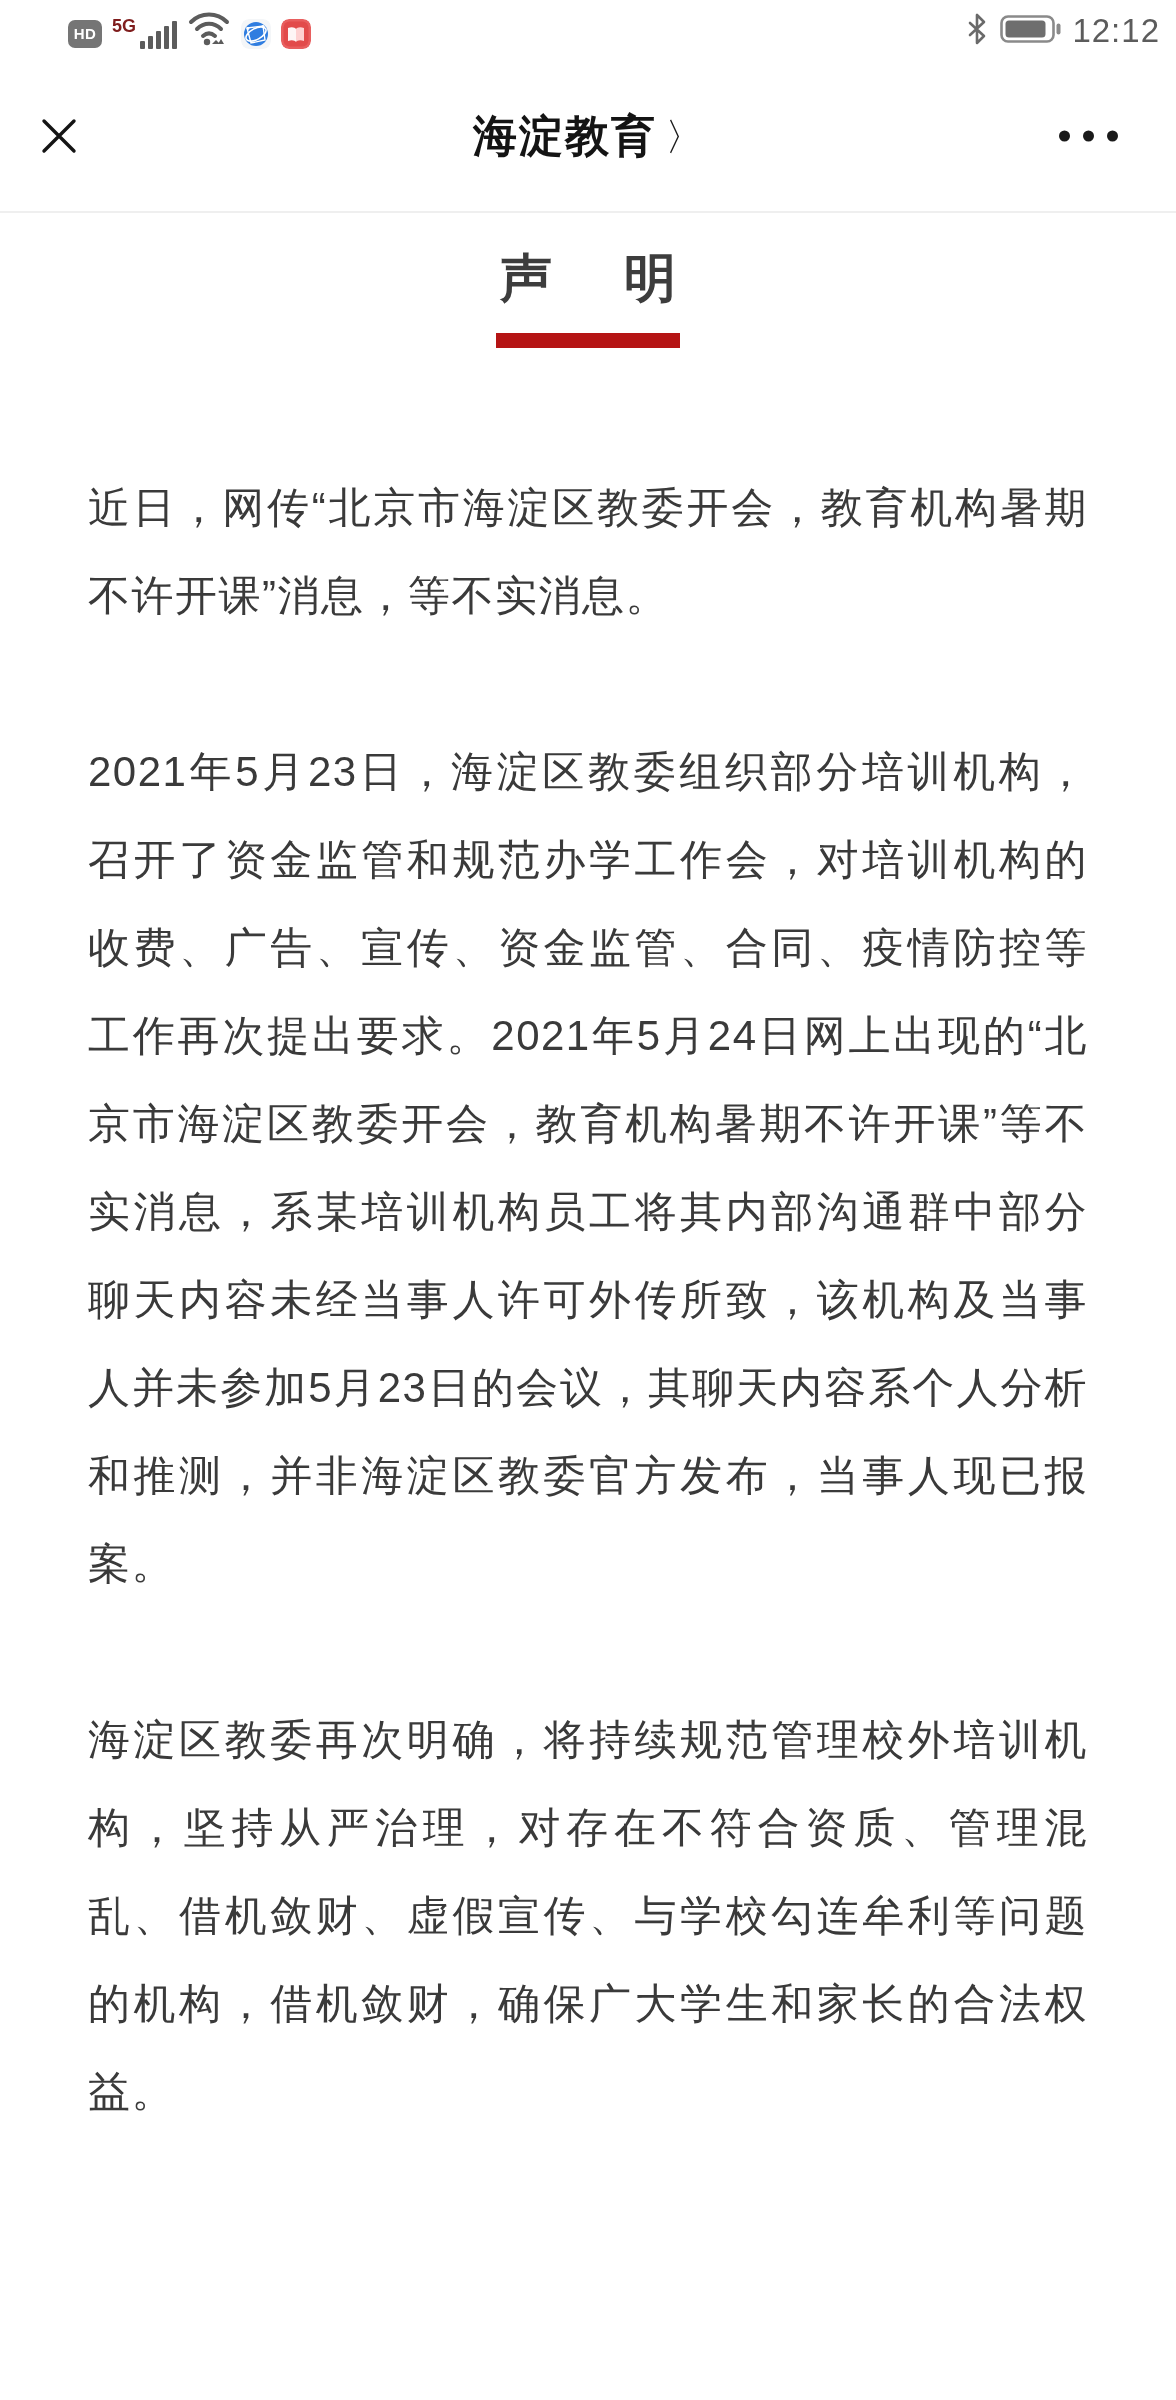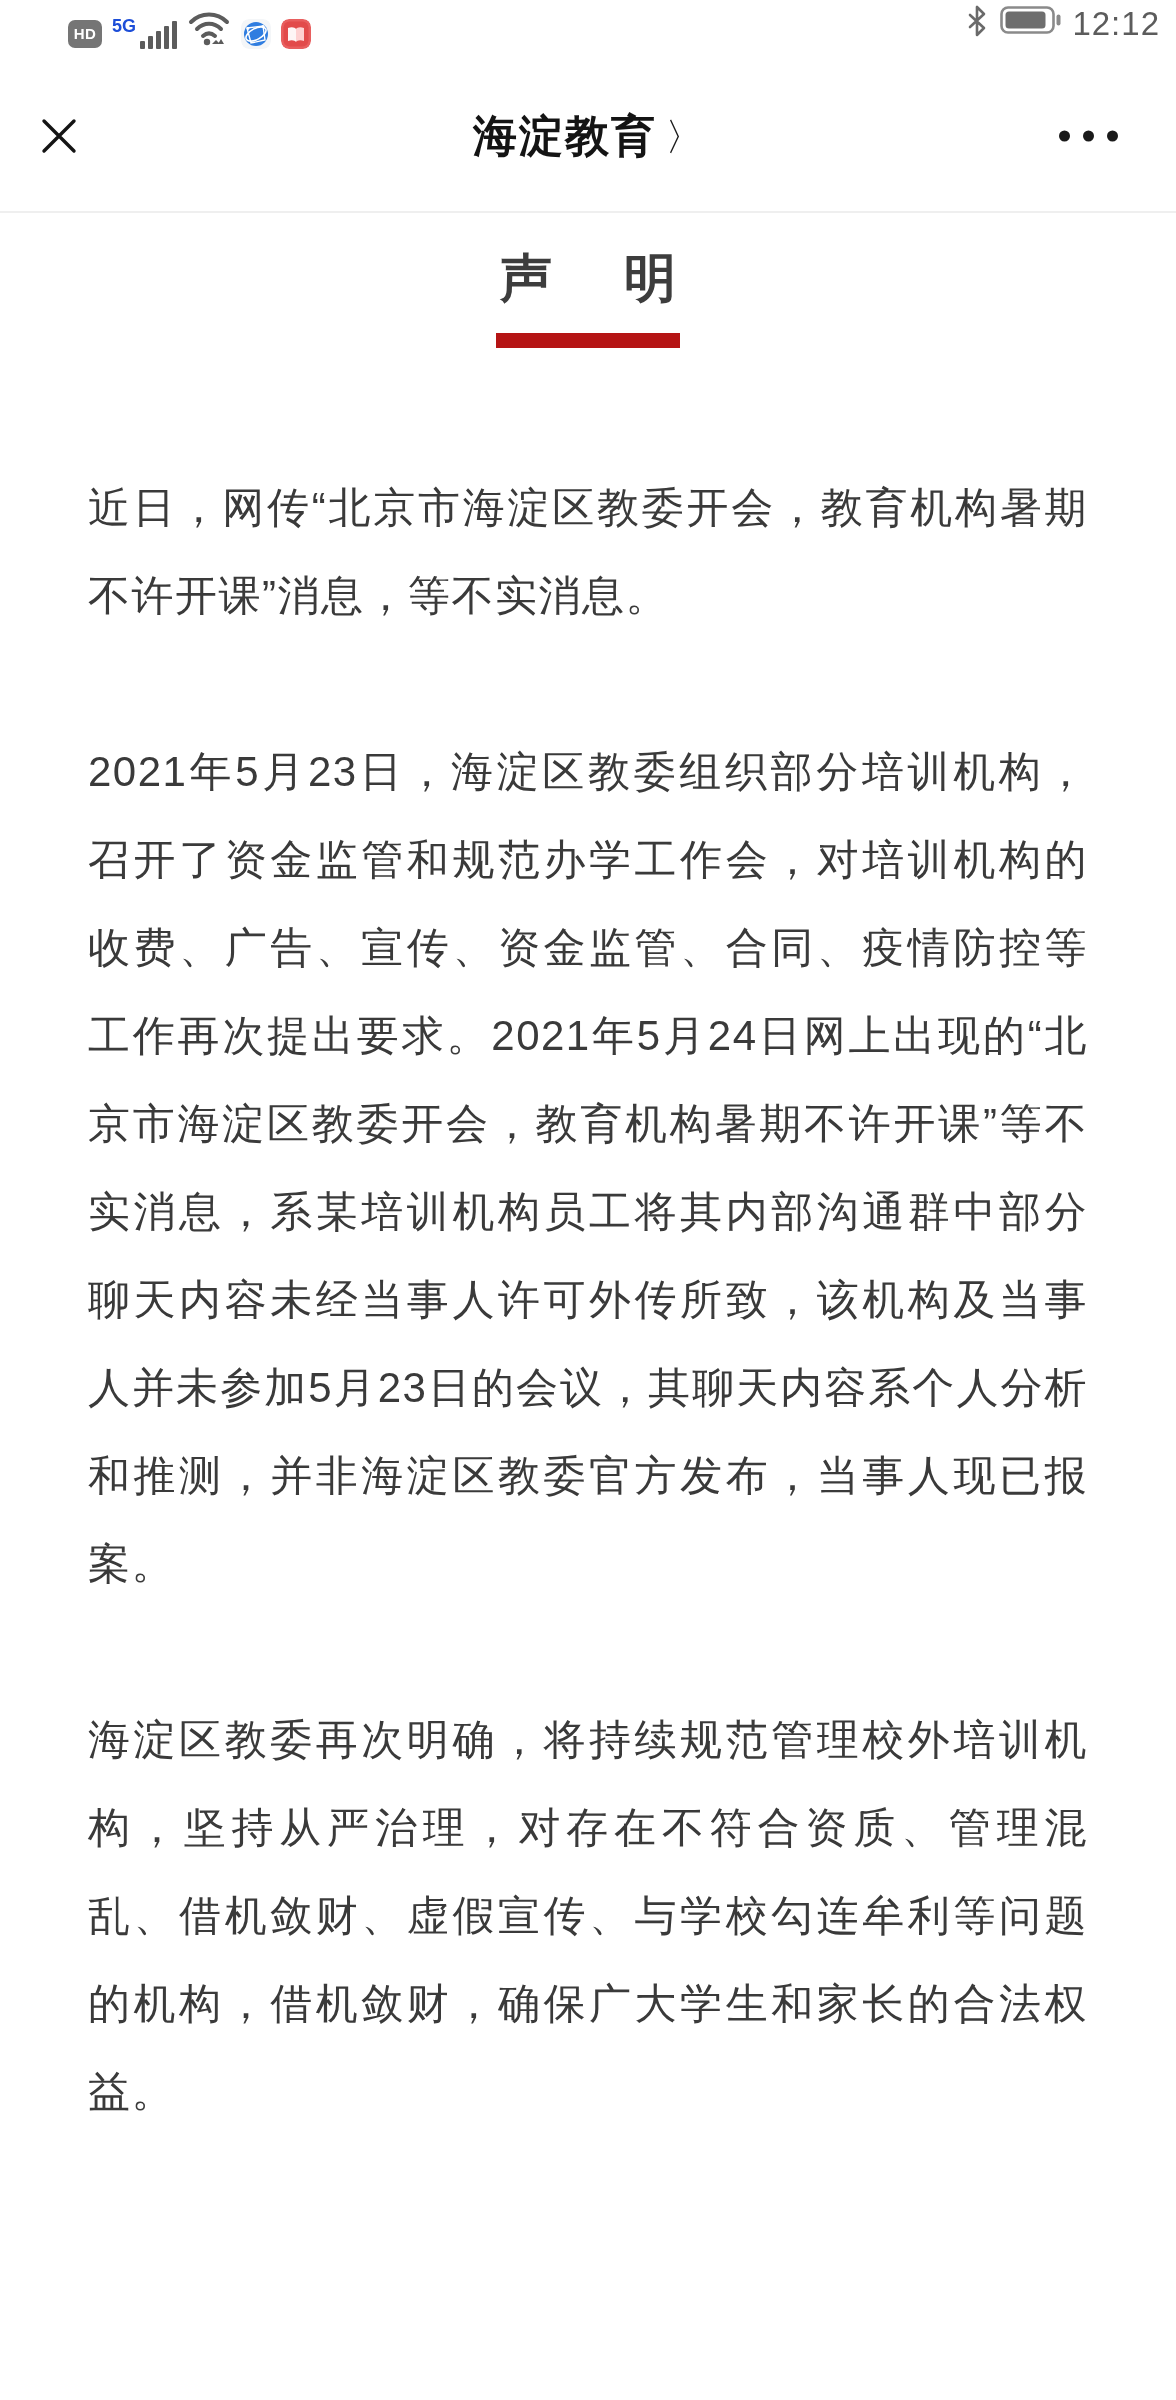--- a/index.html
+++ b/index.html
@@ -8,28 +8,28 @@
   .screen{
     position:relative; width:1176px; height:2400px; margin:0 auto;
     background:#ffffff; overflow:hidden; color:#3a3a3a;
   }
   
   .status-bar{
     position:absolute; top:0; left:0; width:100%; height:61px;
     display:flex; align-items:center; justify-content:space-between;
   }
   .sb-left{ display:flex; align-items:flex-end; margin-left:68px; gap:10px; height:52px; padding-bottom:8px; }
-  .sb-right{ display:flex; margin-right:16px; gap:10px; height:52px; }
+  .sb-right{ display:flex; align-items:center; margin-right:16px; gap:10px; height:52px; }
   .hd-badge{
     width:34px; height:28px; background:#757575; border-radius:7px;
     color:#fff; font-weight:bold; font-size:15px; display:flex; align-items:center; justify-content:center;
     letter-spacing:0.5px; margin-bottom:1px;
   }
   .net-group{ position:relative; display:flex; align-items:flex-end; gap:3px; }
-  .net-label{ font-size:18px; font-weight:bold; color:#1d4ed8; position:relative; top:-12px; margin-right:1px; }
+  .net-label{ font-size:18px; font-weight:bold; color:#7f1d1d; position:relative; top:-12px; margin-right:1px; }
   .bars{ display:flex; align-items:flex-end; gap:3px; }
   .bar{ width:5px; background:#5c5c5c; border-radius:1px; }
   .b1{height:8px;} .b2{height:13px;} .b3{height:18px;} .b4{height:23px;} .b5{height:28px;}
   .appicon{ width:30px; height:30px; border-radius:8px; display:block; }
   .time-label{ font-size:33px; color:#5c5c5c; letter-spacing:1px; }
   
   .nav-bar{
     position:absolute; top:61px; left:0; width:100%; height:152px;
     background:#fff; border-bottom:2px solid #efefef;padding-left:32px;
   }

